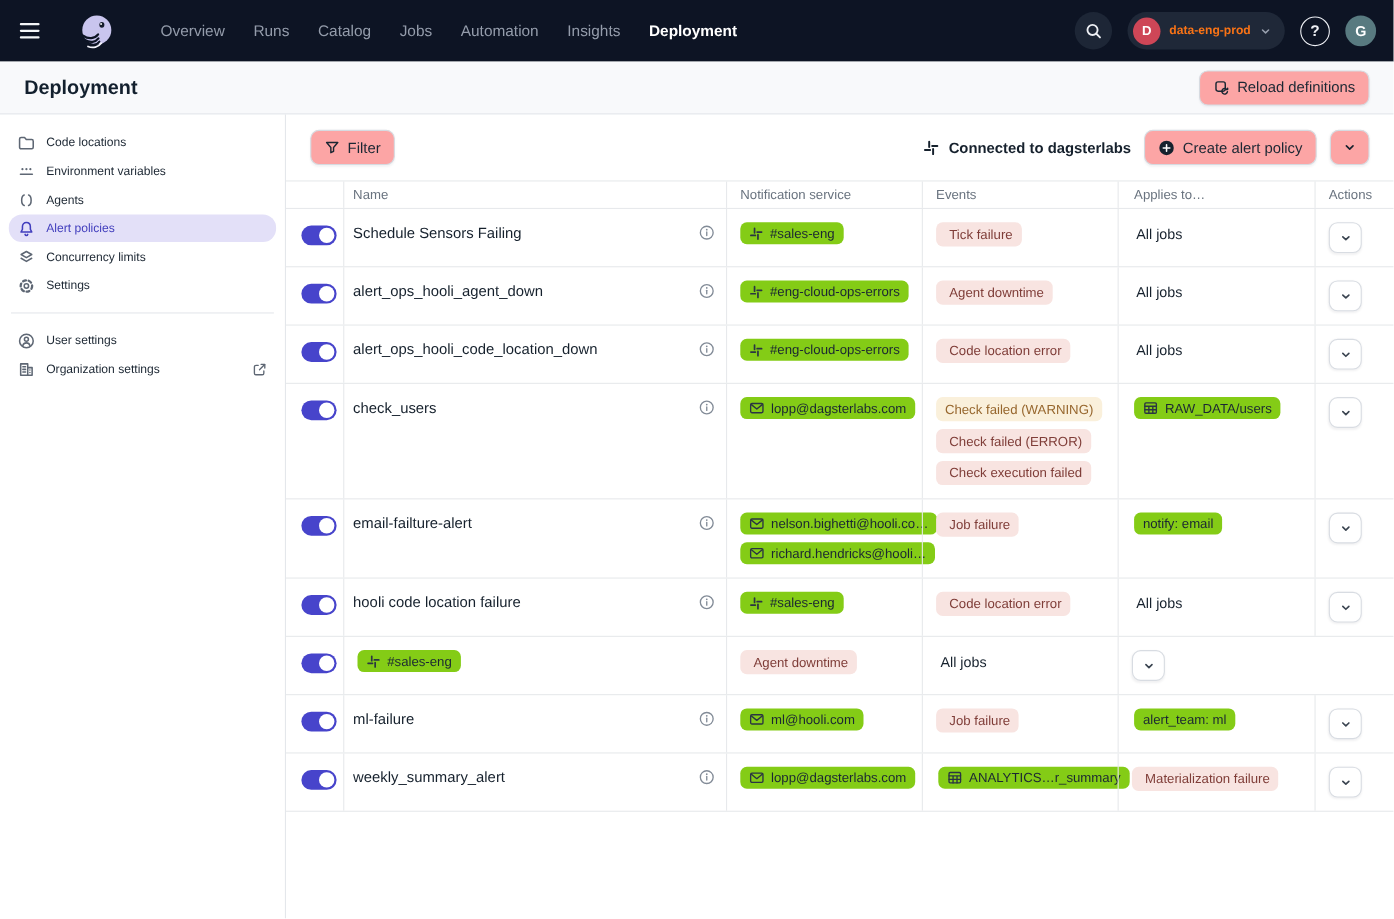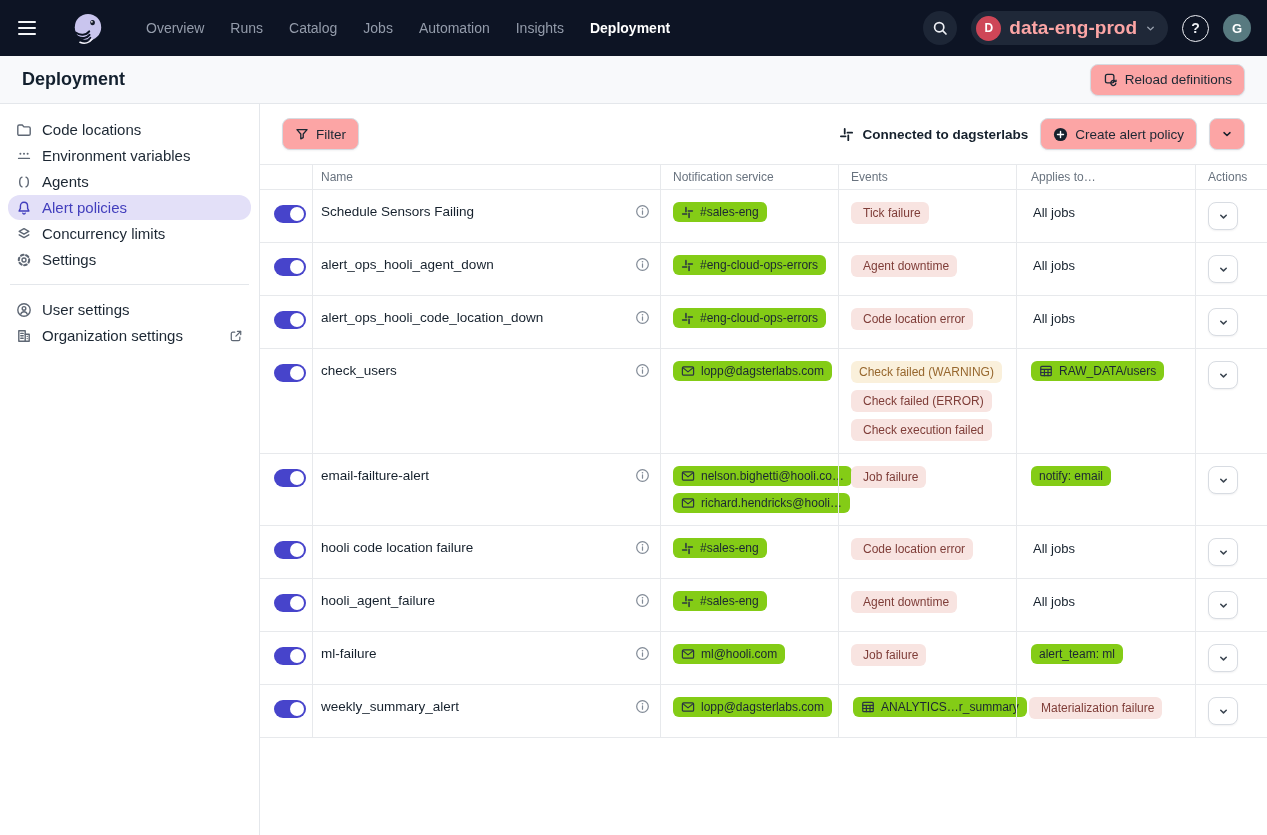--- a/index.html
+++ b/index.html
@@ -11,37 +11,37 @@
   .hamburger { width:24px; height:24px; display:flex; flex-direction:column; justify-content:center; gap:4px; cursor:pointer; }
   .hamburger span { display:block; width:18px; height:2px; background:#F4F6F8; border-radius:1px; margin-left:2px; }
   .brand-logo { width:36px; height:36px; display:flex; align-items:center; justify-content:center; }
   .primary-nav { display:flex; align-items:center; gap:26px; margin-left:10px; }
   .nav-link { font-size:14px; color:#949CAB; text-decoration:none; cursor:pointer; }
   .nav-link.active { color:#FFFFFF; font-weight:700; }
   .topnav-right { margin-left:auto; display:flex; align-items:center; gap:14px; }
   .search-btn { width:34px; height:34px; border-radius:50%; background:#1D2636; display:flex; align-items:center; justify-content:center; cursor:pointer; }
   .deploy-pill { height:34px; background:#1F2838; border-radius:17px; display:flex; align-items:center; gap:8px; padding:0 12px 0 5px; cursor:pointer; }
   .deploy-badge { width:25px; height:25px; border-radius:50%; background:#CE4657; color:#fff; font-size:12px; font-weight:700; display:flex; align-items:center; justify-content:center; }
-  .deploy-label { color:#fca5a5; font-size:19px; font-weight:600; }
+  .deploy-label { color:#f97316; font-size:11px; font-weight:600; }
   .help-btn { width:27px; height:27px; border-radius:50%; border:1.8px solid #EDEFF4; color:#EDEFF4; font-size:14px; font-weight:700; display:flex; align-items:center; justify-content:center; cursor:pointer; }
   .avatar { width:28px; height:28px; border-radius:50%; background:#587A80; color:#fff; font-size:13px; font-weight:600; display:flex; align-items:center; justify-content:center; cursor:pointer; }
 
   
   .page-header { height:48px; background:#F8F9FB; border-bottom:1px solid #E4E7EB; display:flex; align-items:center; padding:0 22px; }
   .page-title { font-size:18px; font-weight:700; color:#13202E; }
   .btn { display:inline-flex; align-items:center; gap:7px; background:#fca5a5; border:1px solid #D6DBE1; border-radius:8px;
          height:32px; padding:0 12px; font-size:13.5px; color:#1B2733; cursor:pointer;
          box-shadow:0 1px 2px rgba(16,24,40,.05); font-family:inherit; }
   .page-header .btn { margin-left:auto; }
 
   
   .shell { display:flex; height:731px; }
   .sidebar { width:260px; border-right:1px solid #E4E7EB; padding-top:12px; flex:none; }
   .side-item { display:flex; align-items:center; gap:10px; height:25px; margin:1px 8px; padding:0 8px; border-radius:12px;
-               font-size:15px; color:#1C2733; cursor:pointer; }
+               font-size:11px; color:#1C2733; cursor:pointer; }
   .side-item .sicon { width:16px; height:16px; display:flex; align-items:center; justify-content:center; color:#5E6774; flex:none; }
   .side-item.active { background:#E3E0F8; color:#423EBD; }
   .side-item.active .sicon { color:#423EBD; }
   .side-item .ext { margin-left:auto; color:#5E6774; display:flex; }
   .side-divider { height:1px; background:#E4E7EB; margin:12px 10px; }
 
   .main { flex:1; display:flex; flex-direction:column; }
   .toolbar { height:60px; display:flex; align-items:center; padding:0 22px; }
   .toolbar-right { margin-left:auto; display:flex; align-items:center; gap:12px; }
   .connected { display:flex; align-items:center; gap:8px; font-size:13.5px; font-weight:600; color:#16212D; }
@@ -535,30 +535,20 @@
       </button>
     </div>
   </div>
 
   <div class="trow">
     <div class="cell">
       <div class="toggle">
                 <div class="knob"></div>
               </div>
     </div>
-    <div class="cell name-cell">
-      <span class="policy-name">hooli_agent_failure</span>
-      <span class="info-icon">
-        <svg width="15" height="15" viewBox="0 0 16 16" fill="none" stroke="currentColor" stroke-width="1.3" stroke-linecap="round">
-          <circle cx="8" cy="8" r="6.2"></circle>
-                  <path d="M8 7.4v3.4"></path>
-                  <circle cx="8" cy="5.1" r="0.85" fill="currentColor" stroke="none"></circle>
-        </svg>
-      </span>
-    </div>
     <div class="cell">
               <span class="chip">
                 <span class="cicon">
                   <svg width="13" height="13" viewBox="0 0 16 16" fill="none" stroke="currentColor" stroke-width="1.9" stroke-linecap="round">
                     <path d="M6.1 2v5M9.9 9v5M9 6.1h5M2 9.9h5"></path>
                   </svg>
                 </span>
                 <span>#sales-eng</span>
               </span>
             </div>

